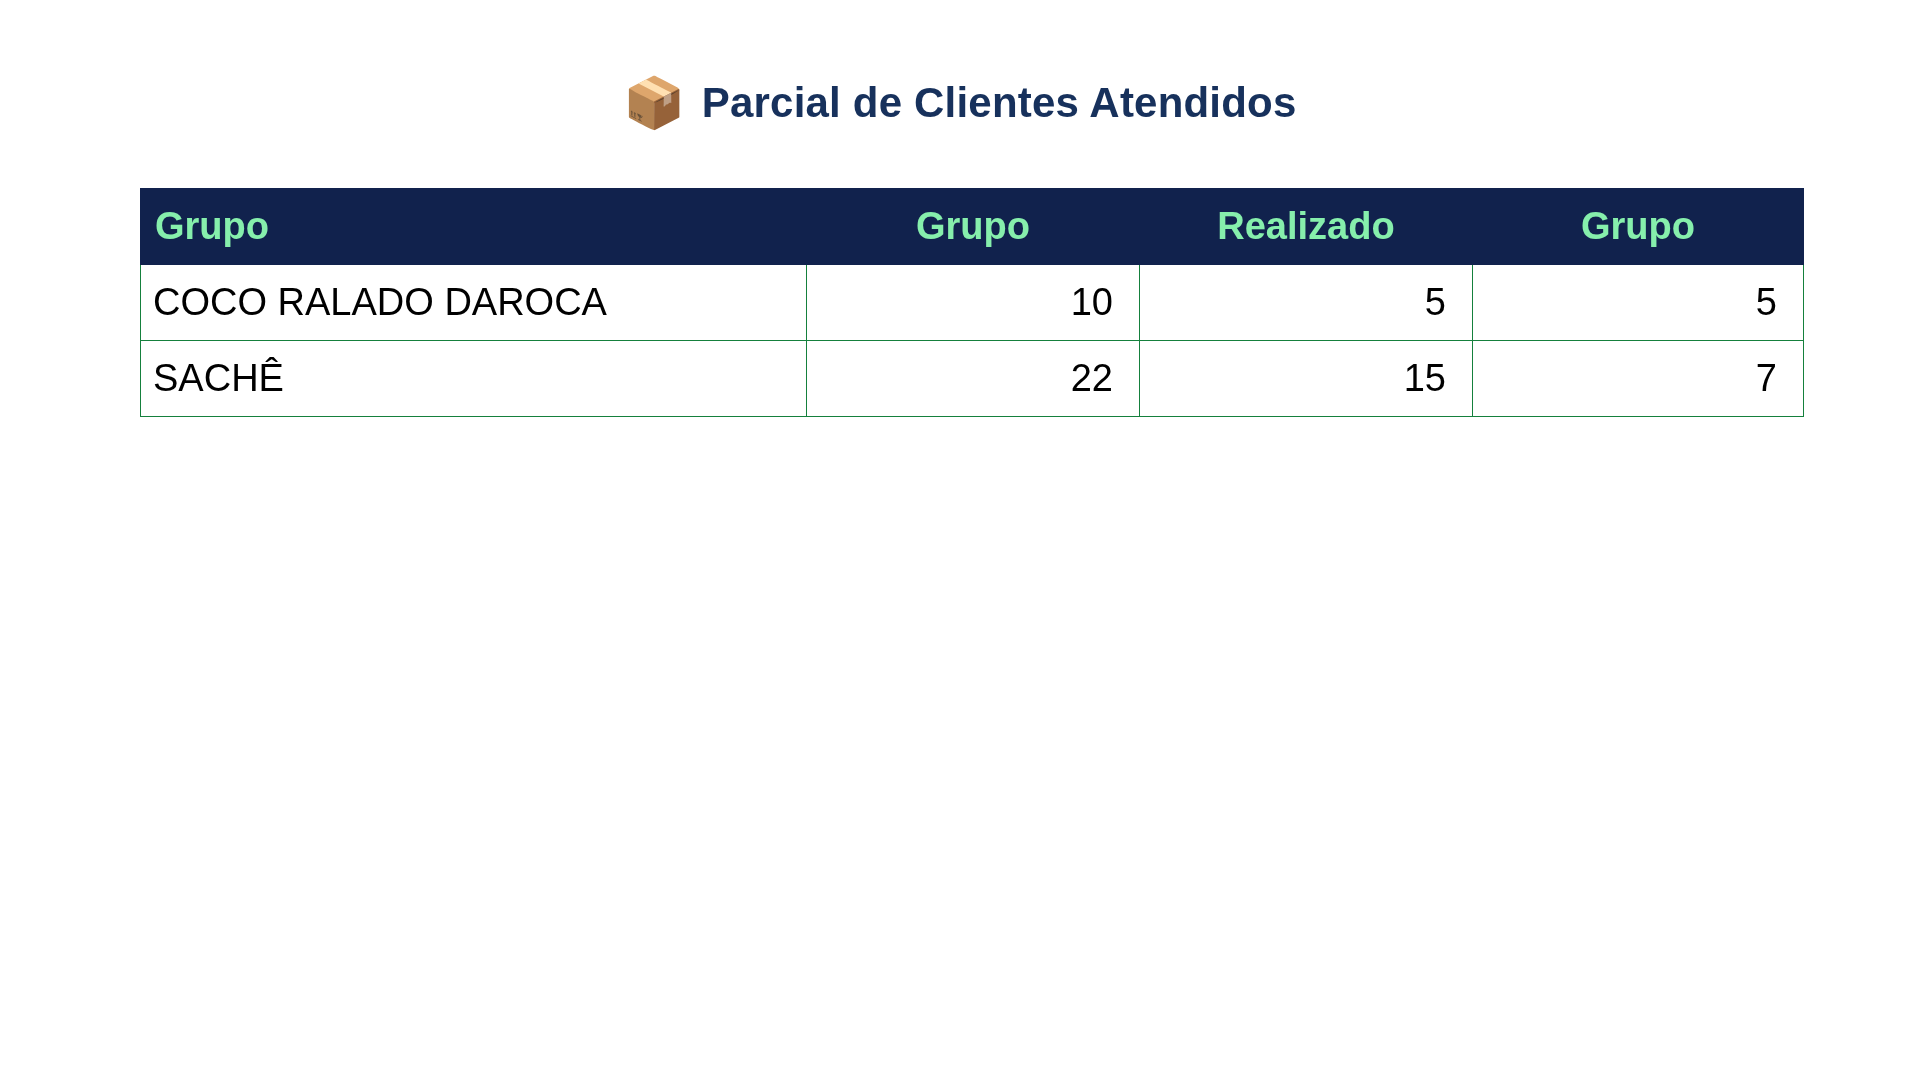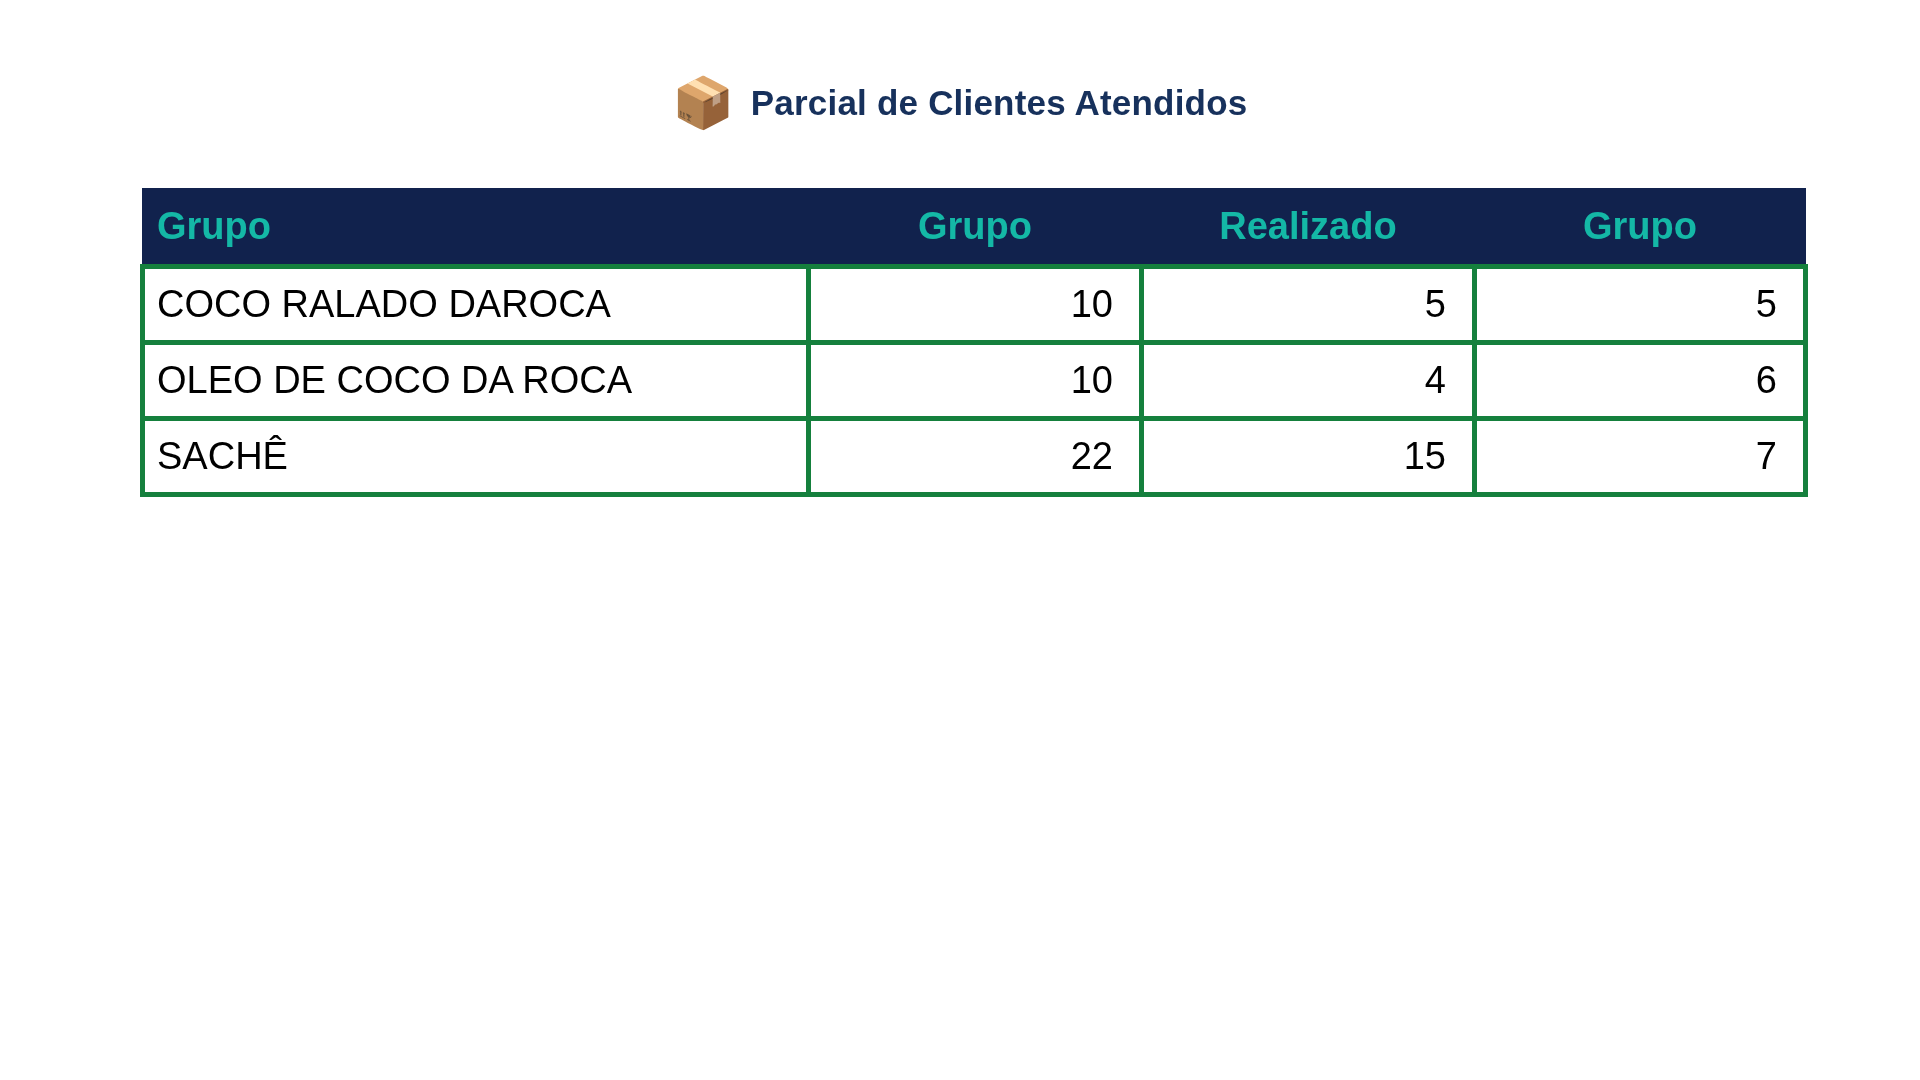--- a/index.html
+++ b/index.html
@@ -26,21 +26,21 @@
     align-items: center;
     justify-content: center;
   }
   .title-icon {
     font-size: 50px;
     line-height: 1;
     margin-right: 16px;
     display: inline-block;
   }
   .title-text {
-    font-size: 35px;
+    font-size: 42px;
     font-weight: bold;
     color: #17315c;
     letter-spacing: 0.2px;
     white-space: nowrap;
   }
   .table-wrap {
     position: absolute;
     left: 140px;
     top: 188px;
     width: 1663px;
@@ -51,37 +51,37 @@
     width: 1663px;
     background: #ffffff;
   }
   table.report col.c-grupo { width: 666px; }
   table.report col.c-meta { width: 333px; }
   table.report col.c-real { width: 333px; }
   table.report col.c-falta { width: 331px; }
 
   table.report thead th {
     background: #11224d;
-    color: #14b8a6;
+    color: #86efac;
     font-size: 38px;
     font-weight: bold;
     height: 68px;
     padding: 16px 14px;
     border: 1px solid #11224d;
     box-sizing: border-box;
   }
   table.report thead th.left { text-align: left; }
   table.report thead th.center { text-align: center; }
 
   table.report tbody td {
     font-size: 38px;
     color: #000000;
     height: 76px;
     padding: 0 12px;
-    border: 5px solid #15803d;
+    border: 1px solid #15803d;
     box-sizing: border-box;
     white-space: nowrap;
     overflow: hidden;
   }
   table.report tbody td.label { text-align: left; }
   table.report tbody td.num { text-align: right; padding-right: 26px; }
 </style>
 </head>
 <body>
 
@@ -109,26 +109,20 @@
         </tr>
       </thead>
       <tbody>
         <tr>
           <td class="label">COCO RALADO DAROCA</td>
           <td class="num">10</td>
           <td class="num">5</td>
           <td class="num">5</td>
         </tr>
         <tr>
-          <td class="label">OLEO DE COCO DA ROCA</td>
-          <td class="num">10</td>
-          <td class="num">4</td>
-          <td class="num">6</td>
-        </tr>
-        <tr>
           <td class="label">SACHÊ</td>
           <td class="num">22</td>
           <td class="num">15</td>
           <td class="num">7</td>
         </tr>
       </tbody>
     </table>
   </div>
 
 </div>

